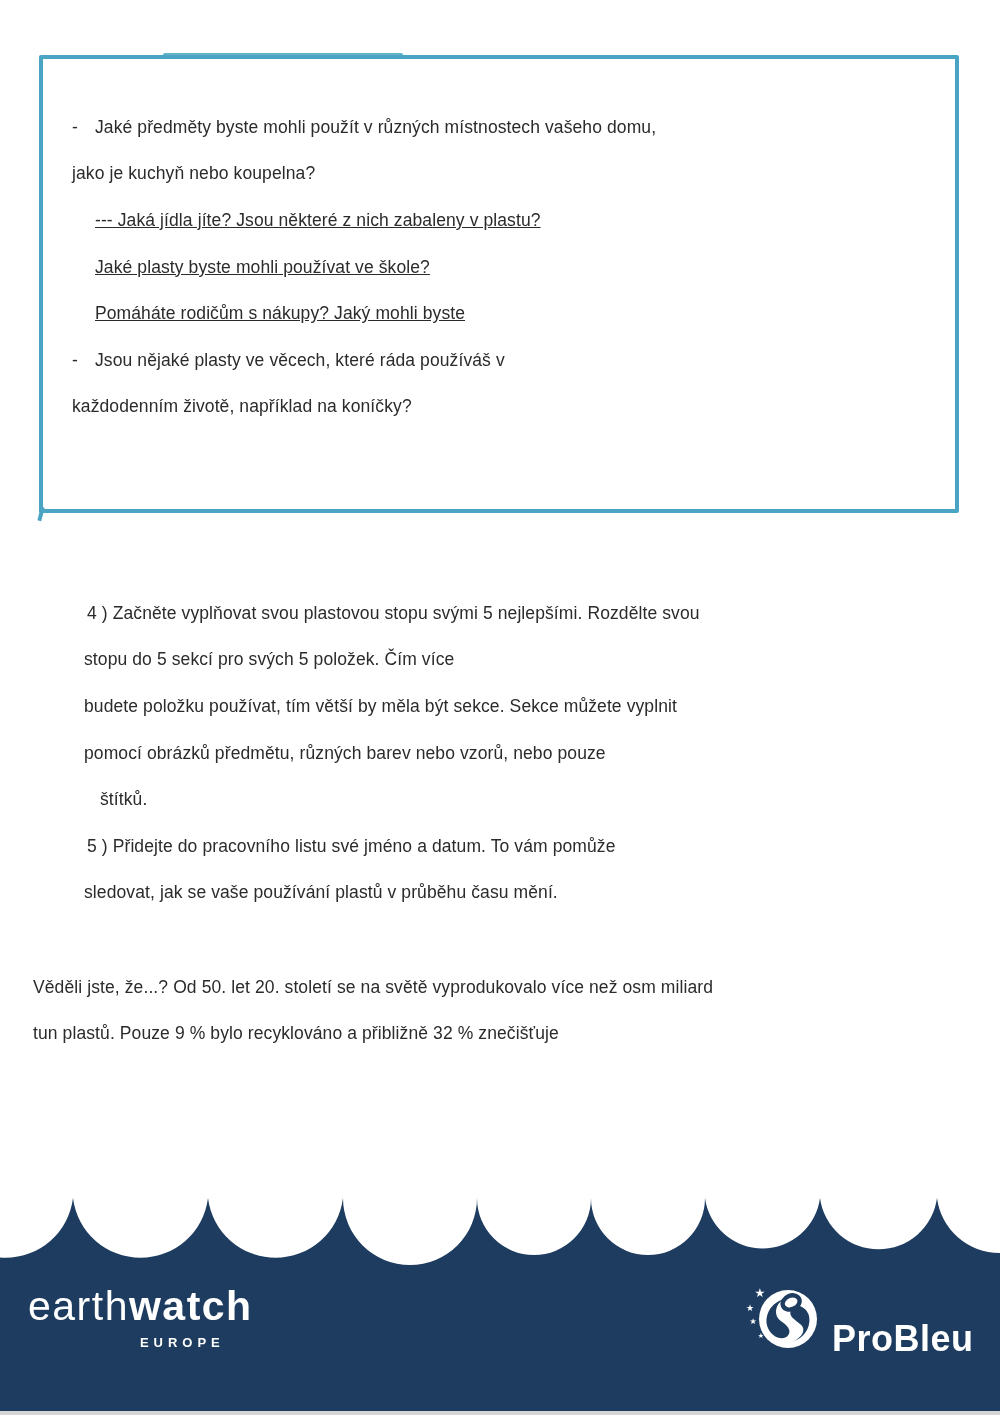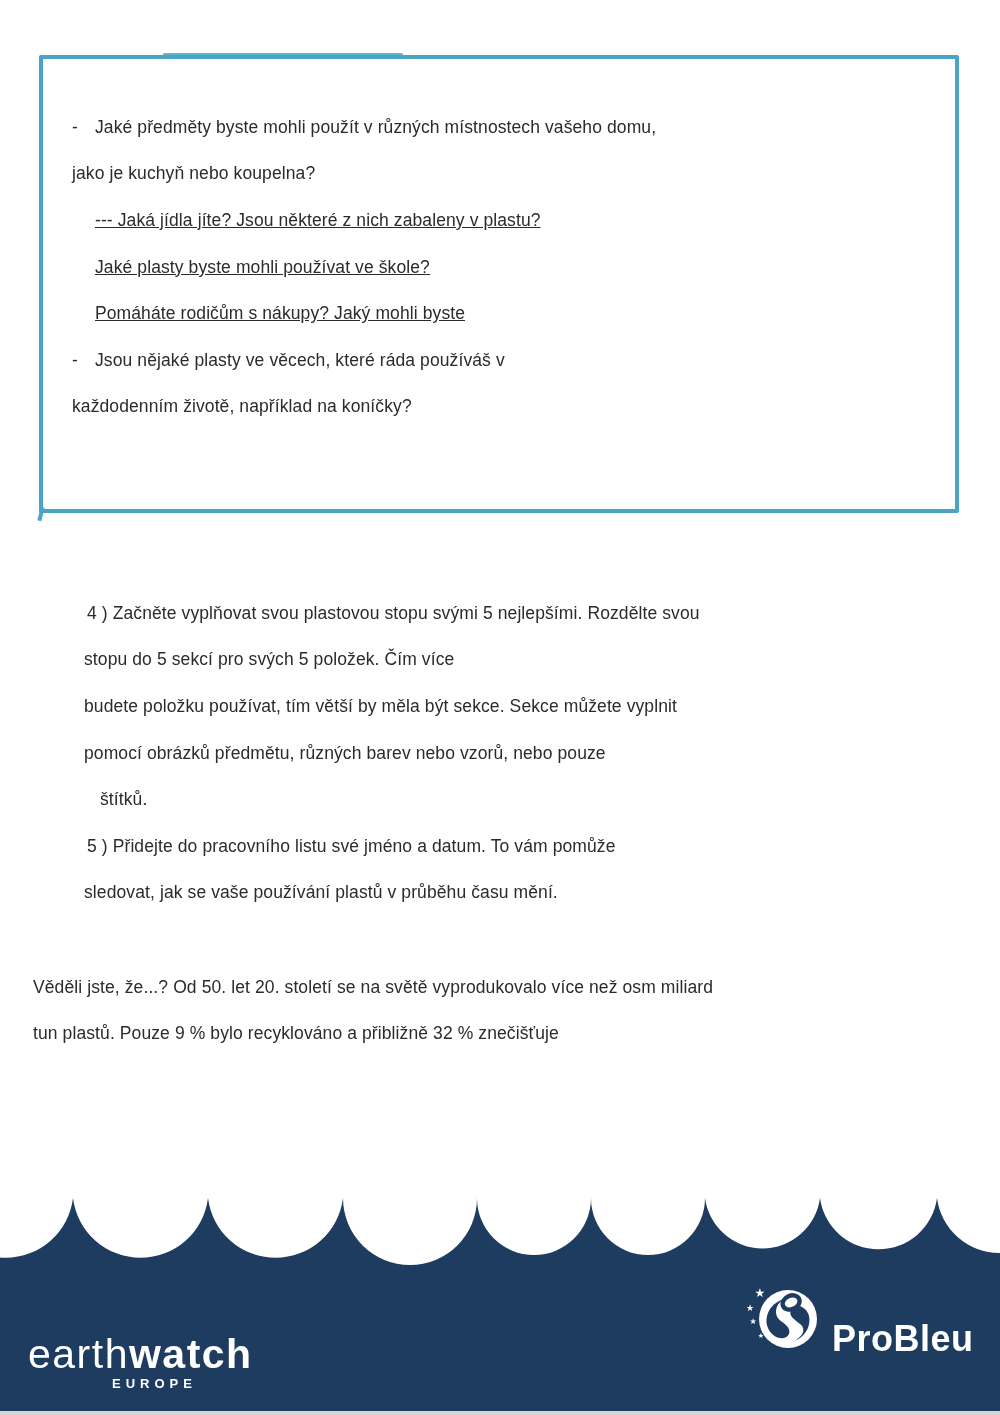--- a/index.html
+++ b/index.html
@@ -56,29 +56,29 @@
   .m-label{padding-left:16px;}
   .didyouknow{left:33px;top:964px;}
   
   .footer{position:absolute;left:0;top:1190px;width:1000px;height:225px;}
   .wave{display:block;}
   .bottom-strip{
     position:absolute;left:0;bottom:0;width:1000px;height:4px;
     background:var(--edge);
   }
   .ew-logo{
-    position:absolute;left:28px;top:1334px;
-    color:#ffffff;line-height:1;
+    position:absolute;left:28px;top:1286px;
+    color:#ffffff;line-height:1;text-align:center;
   }
   .ew-word{
     font-size:41px;letter-spacing:1.5px;font-weight:400;
   }
   .ew-word b{font-weight:700;}
   .ew-sub{
-    margin-top:2px;margin-left:84px;
+    margin-top:9px;margin-left:84px;
     font-size:13px;font-weight:700;letter-spacing:5px;
   }
   .pb-logo{position:absolute;left:745px;top:1285px;width:230px;height:70px;color:#fff;}
   .pb-mark{position:absolute;left:14px;top:5px;}
   .pb-word{
     position:absolute;left:87px;top:17px;
     font-size:36px;font-weight:700;letter-spacing:0.5px;margin-top:16px;
   }
   .pb-star{
     position:absolute;color:#fff;line-height:1;

